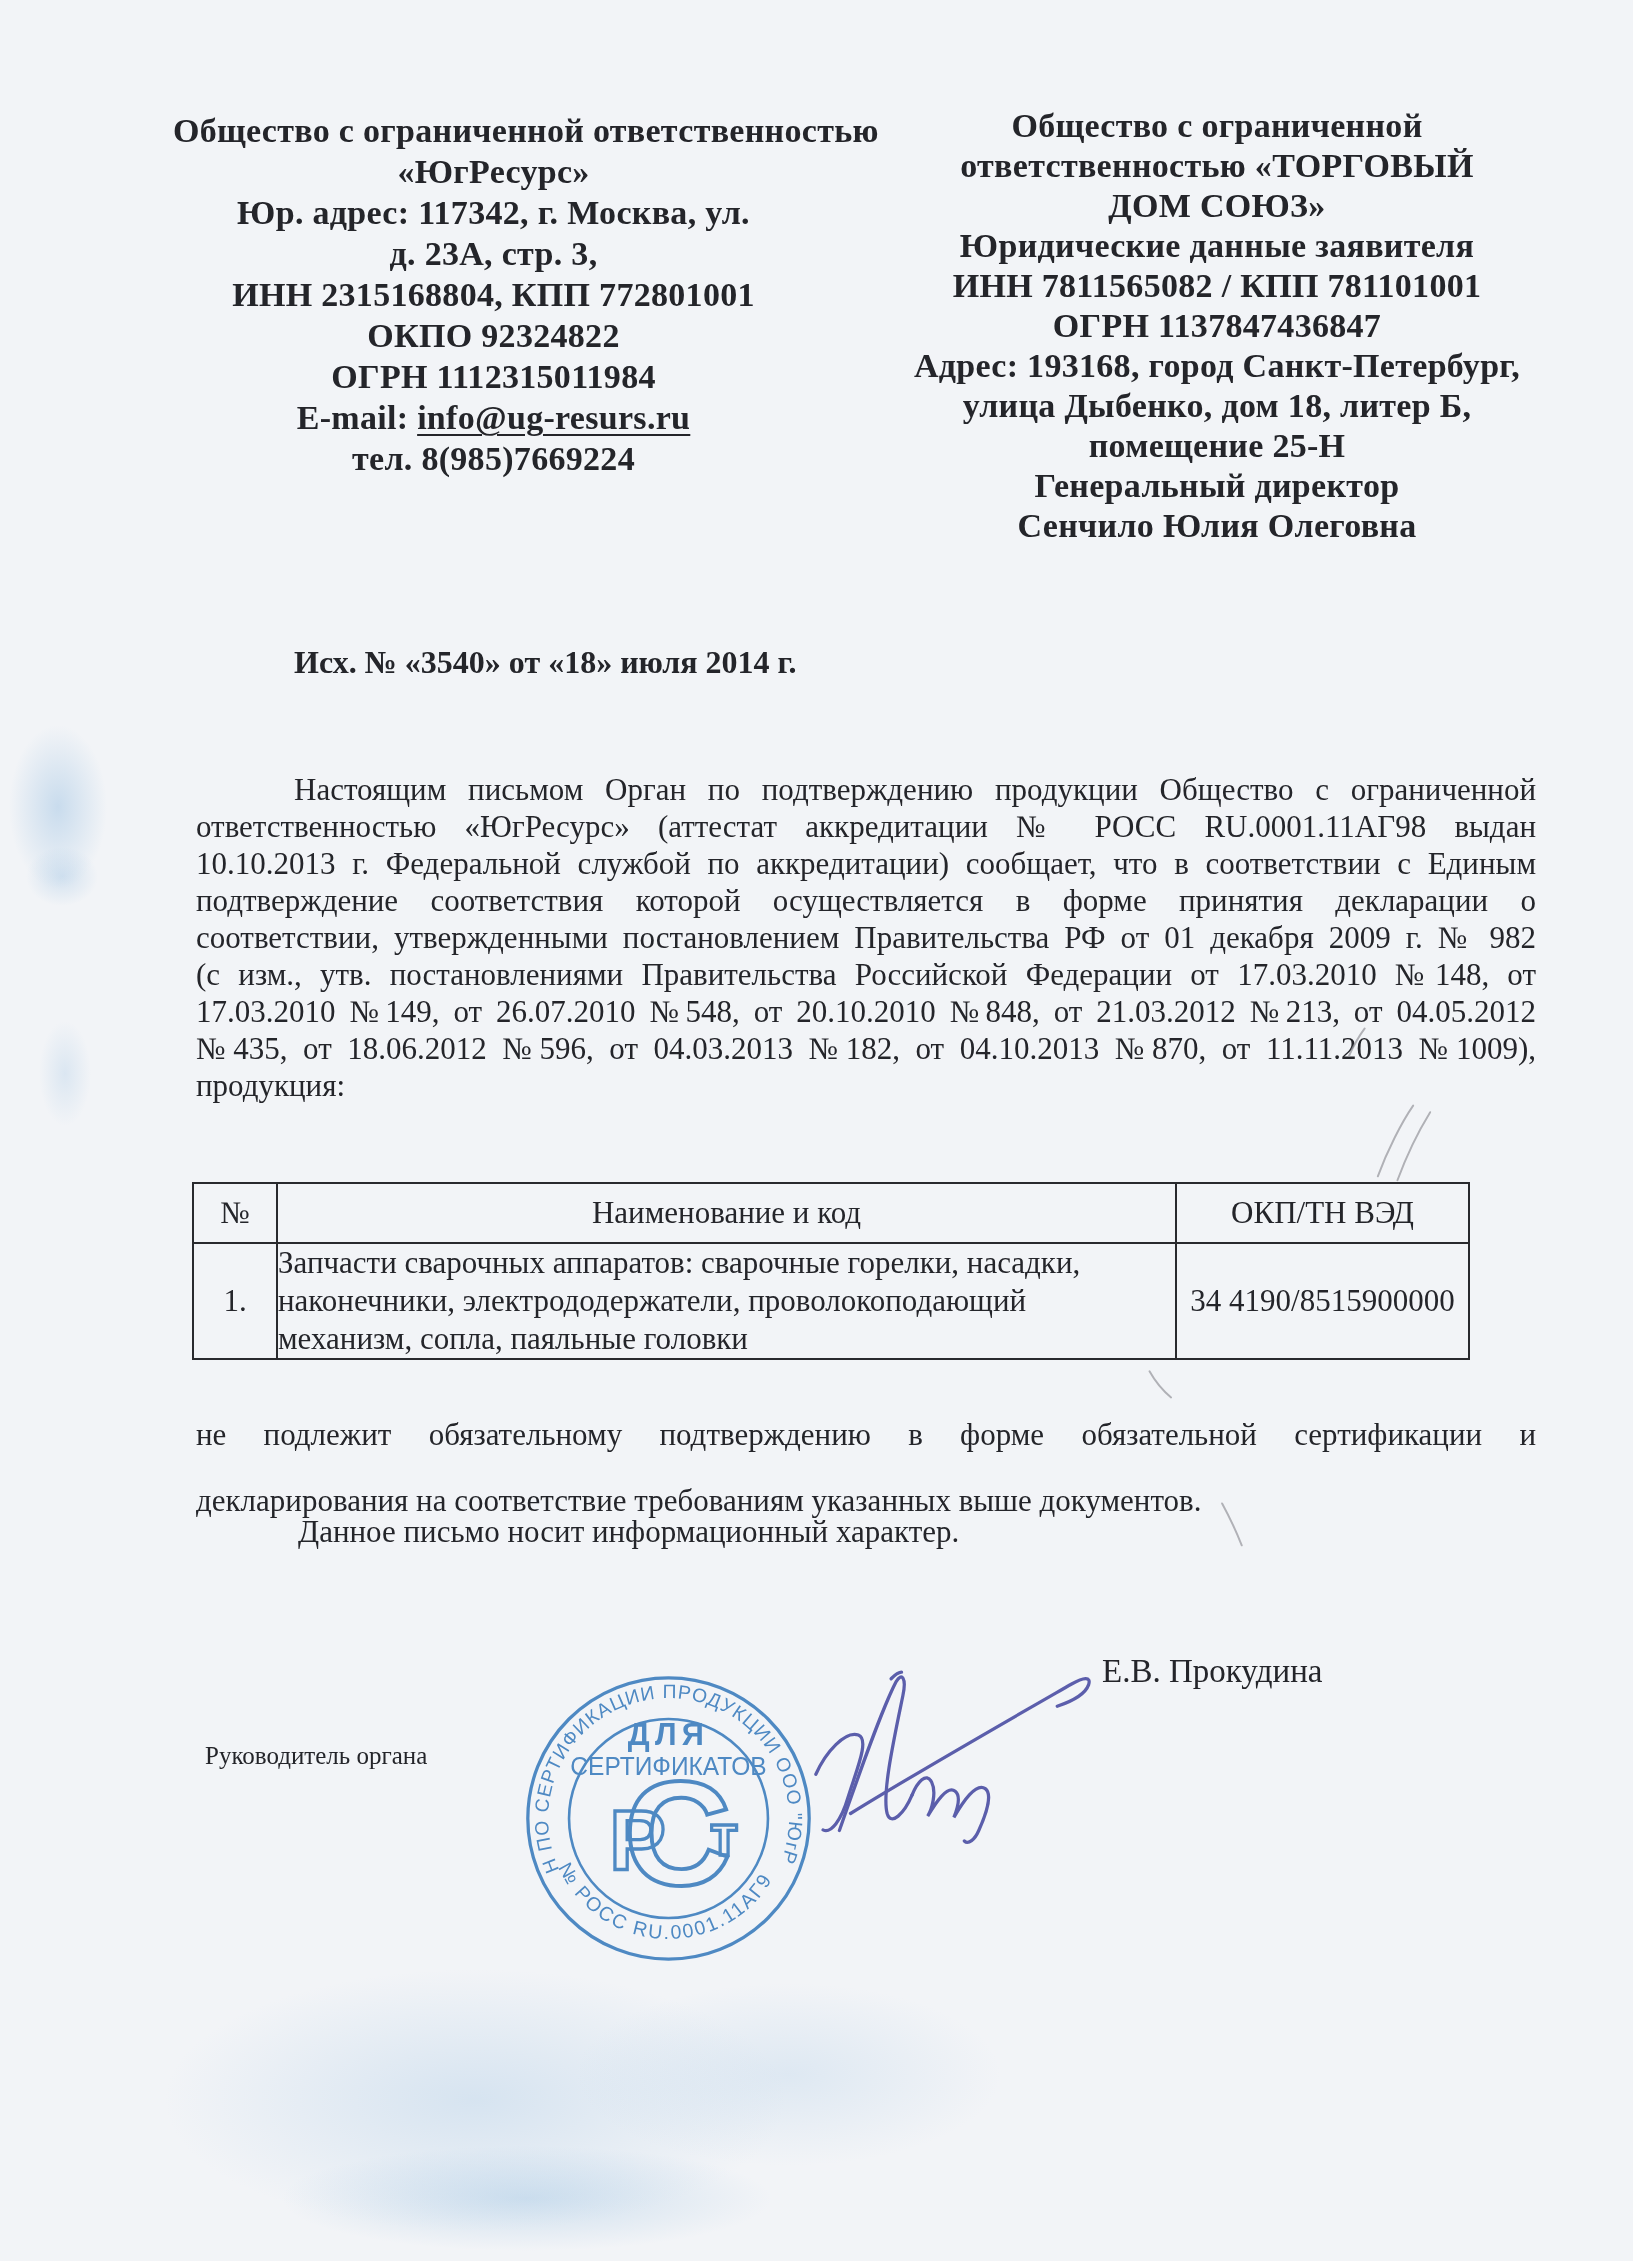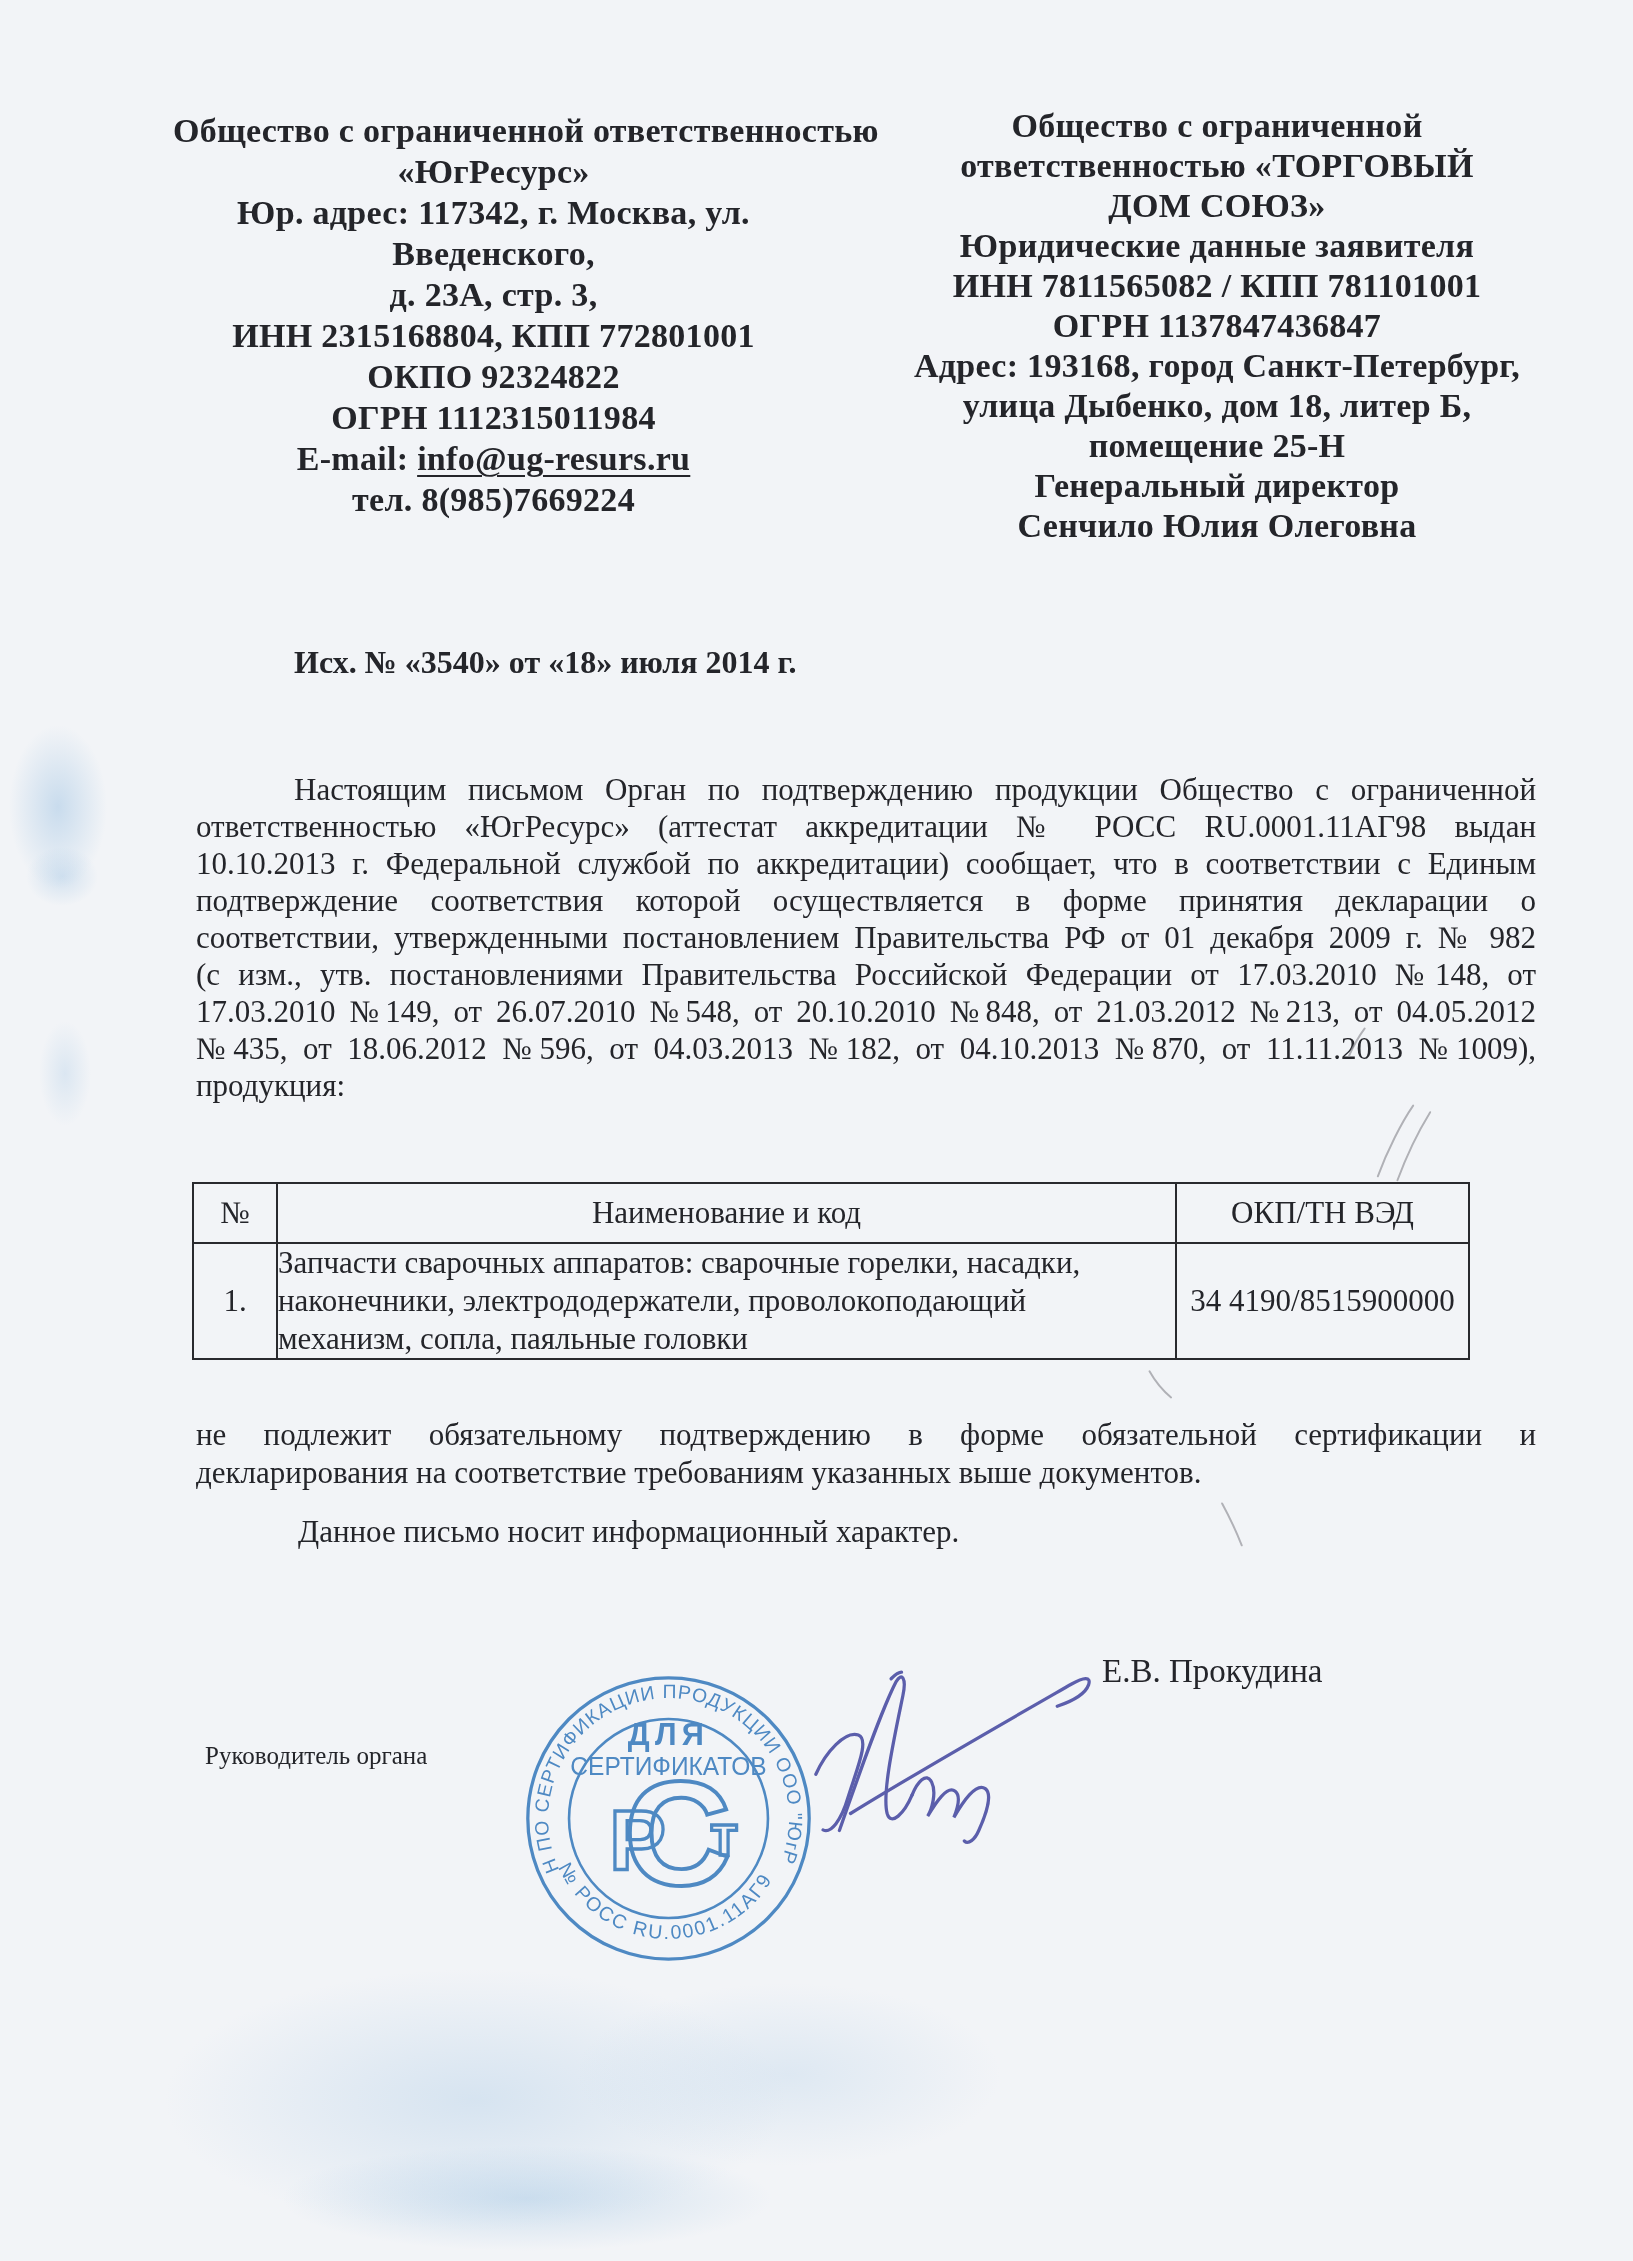--- a/index.html
+++ b/index.html
@@ -37,21 +37,21 @@
   }
   .para .jline{text-align:justify;text-align-last:justify;}
   .para .jline:first-child{text-indent:98px;}
   .para .jline:last-child{text-align-last:left;}
   
   .closing{
     position:absolute;left:196px;top:1416px;width:1340px;
     font-size:31px;line-height:38px;
   }
   .closing .jline{text-align:justify;text-align-last:justify;}
-  .closing .jline:last-child{text-align-last:left;}
+  .closing .jline:last-child{text-align-last:left;margin-top:28px;}
   .note-line{
     position:absolute;left:298px;top:1514px;
     font-size:31px;white-space:nowrap;
   }
   
   .doc-table{
     position:absolute;left:192px;top:1182px;
     width:1277px;border-collapse:collapse;table-layout:fixed;
     font-size:31px;color:#24252a;
   }
@@ -96,21 +96,20 @@
   <div class="smudge sm3"></div>
   <div class="smudge sm4"></div>
   <div class="smudge sm5"></div>
   <div class="smudge sm6"></div>
 
   <div class="hdr hdr-left">
     <div>
         <div class="line">Общество с ограниченной ответственностью</div>
         <div class="line">«ЮгРесурс»</div>
         <div class="line">Юр. адрес: 117342, г. Москва, ул.</div>
-        <div class="line">Введенского,</div>
         <div class="line">д. 23А, стр. 3,</div>
         <div class="line">ИНН 2315168804, КПП 772801001</div>
         <div class="line">ОКПО 92324822</div>
         <div class="line">ОГРН 1112315011984</div>
       </div>
     <div class="line"><span>E-mail: </span><span class="email-underline">info@ug-resurs.ru</span></div>
     <div class="line">тел. 8(985)7669224</div>
   </div>
 
   <div class="hdr hdr-right">

